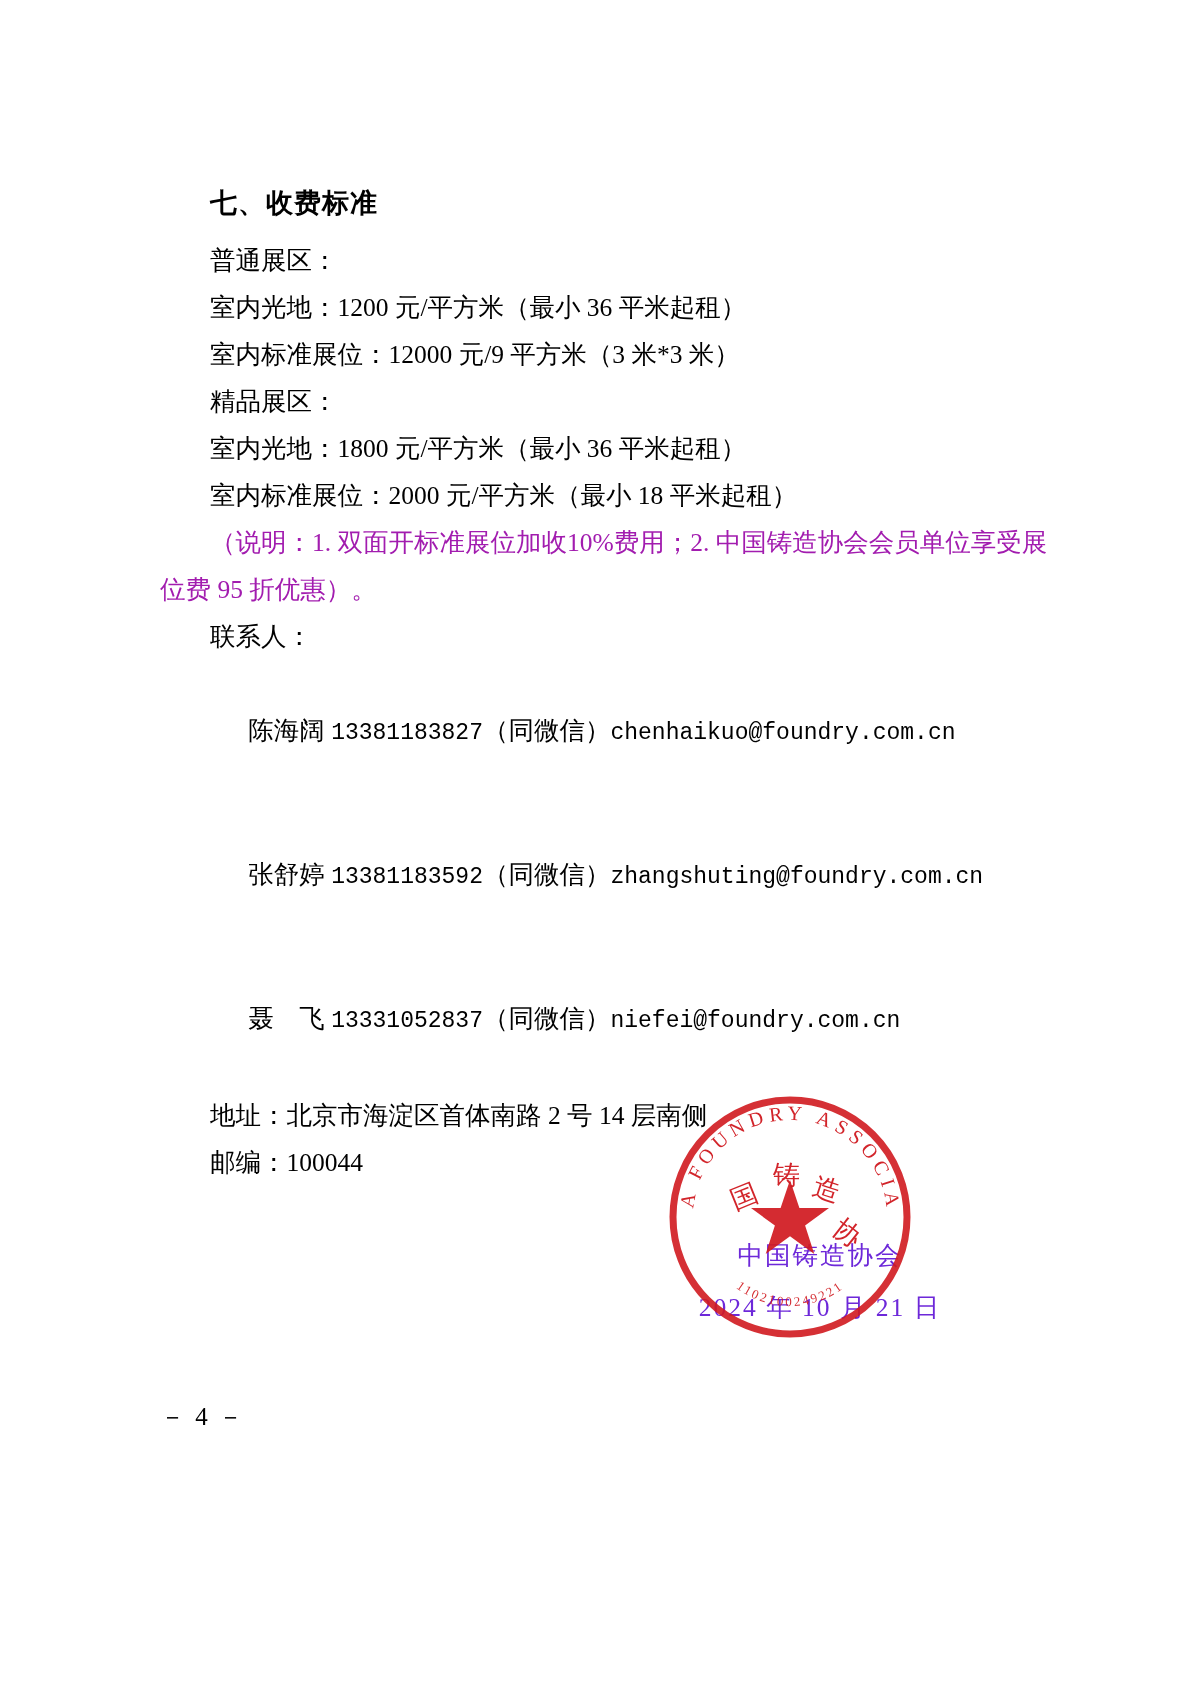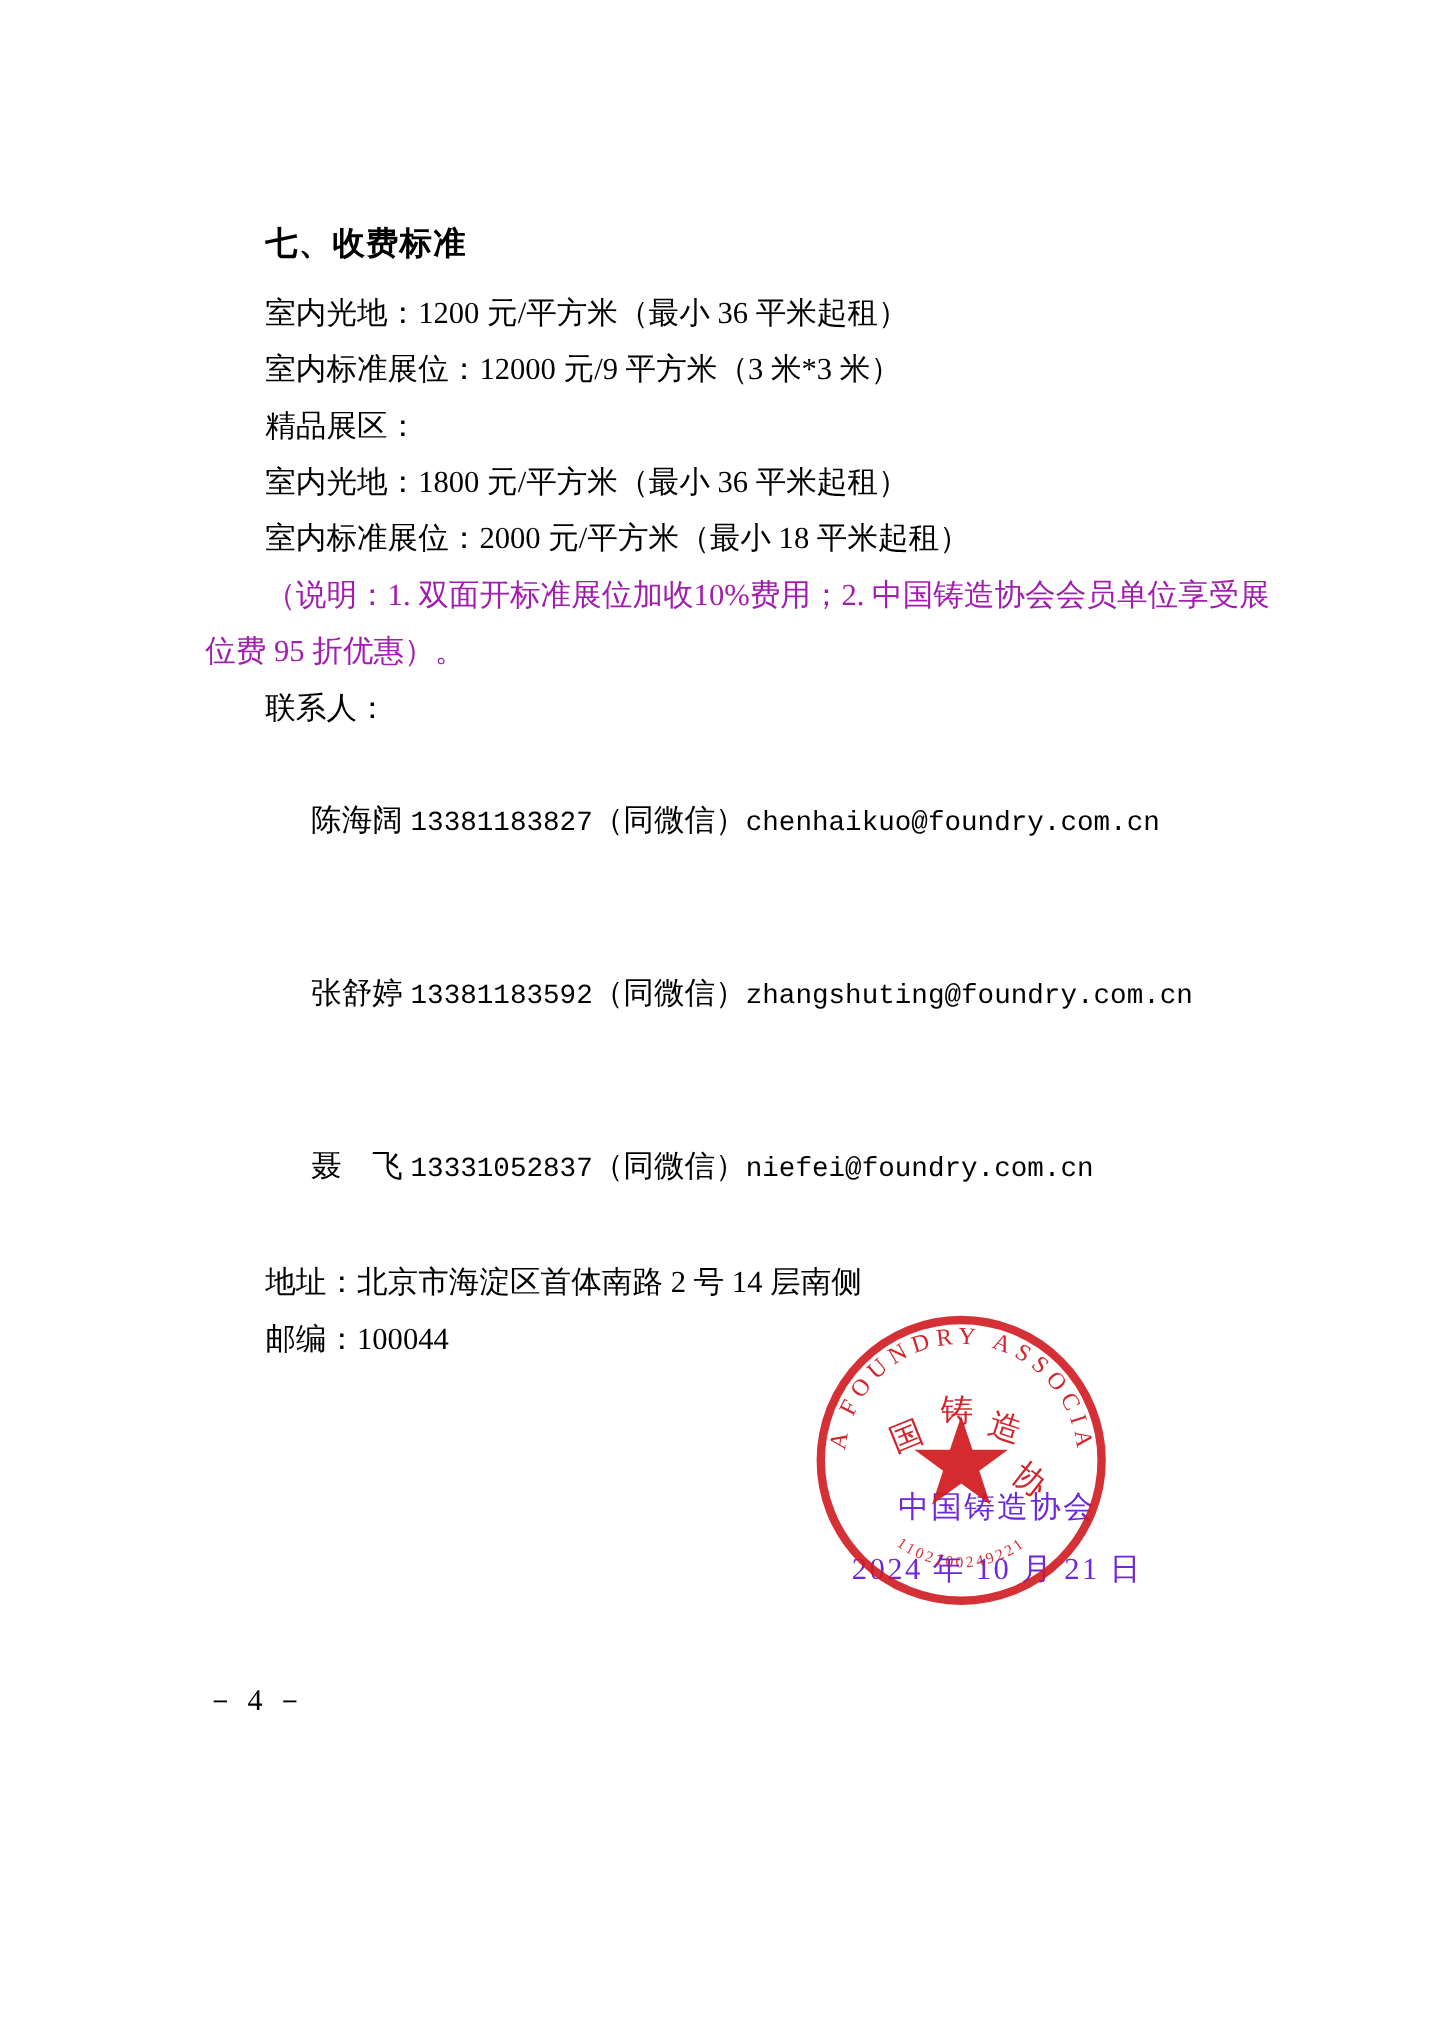--- a/index.html
+++ b/index.html
@@ -10,21 +10,21 @@
   body {
     width: 1200px;
     height: 1697px;
     position: relative;
     font-family: "Liberation Serif", serif;
     color: #000000;
     overflow: hidden;
   }
   .page {
     position: absolute;
-    left: 16px; top: 0;
+    left: 5px; top: 0;
     width: 964px;
     height: 1697px;
   }
   .content {
     position: absolute;
     left: 155px;
     top: 185px;
     width: 900px;
   }
   .section-head {
@@ -96,20 +96,21 @@
 </style>
 </head>
 <body>
 
 <div class="page">
 
   <div class="content">
 
     <h2 class="section-head">七、收费标准</h2>
 
+    <div class="line">普通展区：</div>
     <div class="line">室内光地：1200 元/平方米（最小 36 平米起租）</div>
     <div class="line">室内标准展位：12000 元/9 平方米（3 米*3 米）</div>
     <div class="line">精品展区：</div>
     <div class="line">室内光地：1800 元/平方米（最小 36 平米起租）</div>
     <div class="line">室内标准展位：2000 元/平方米（最小 18 平米起租）</div>
 
     <div class="para">（说明：1. 双面开标准展位加收10%费用；2. 中国铸造协会会员单位享受展位费 95 折优惠）。</div>
 
 
     <div class="line">联系人：</div>

